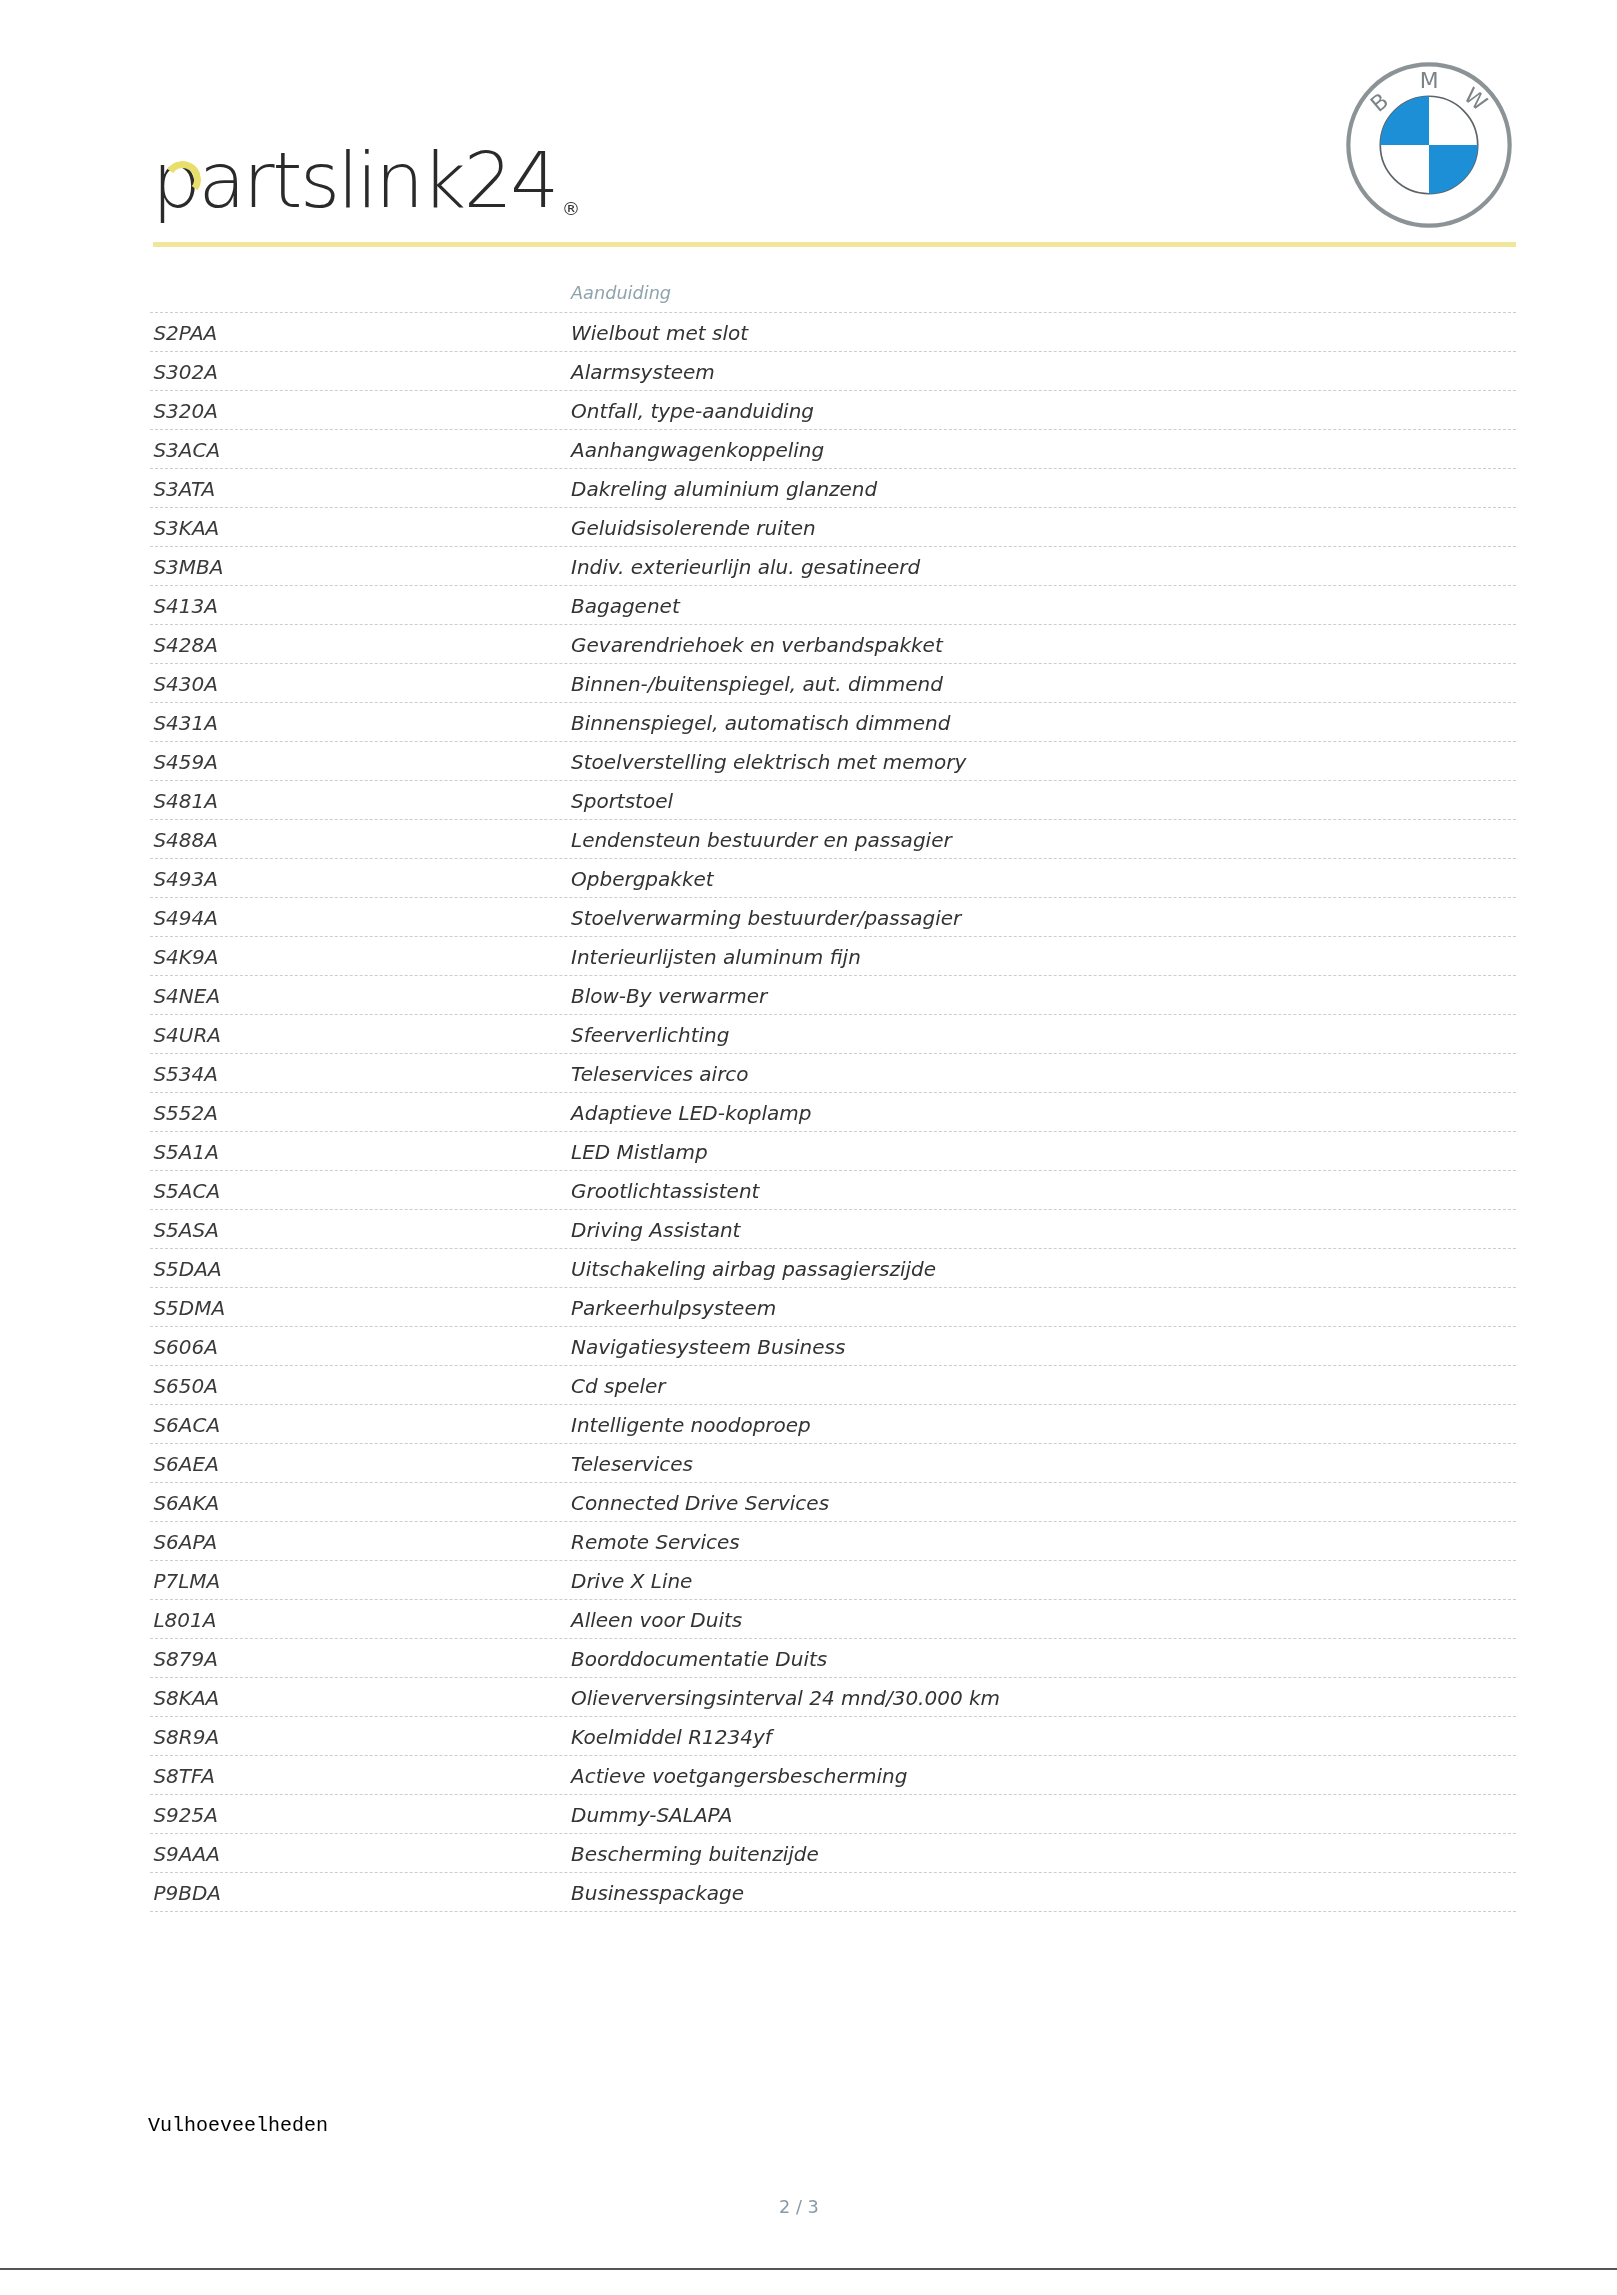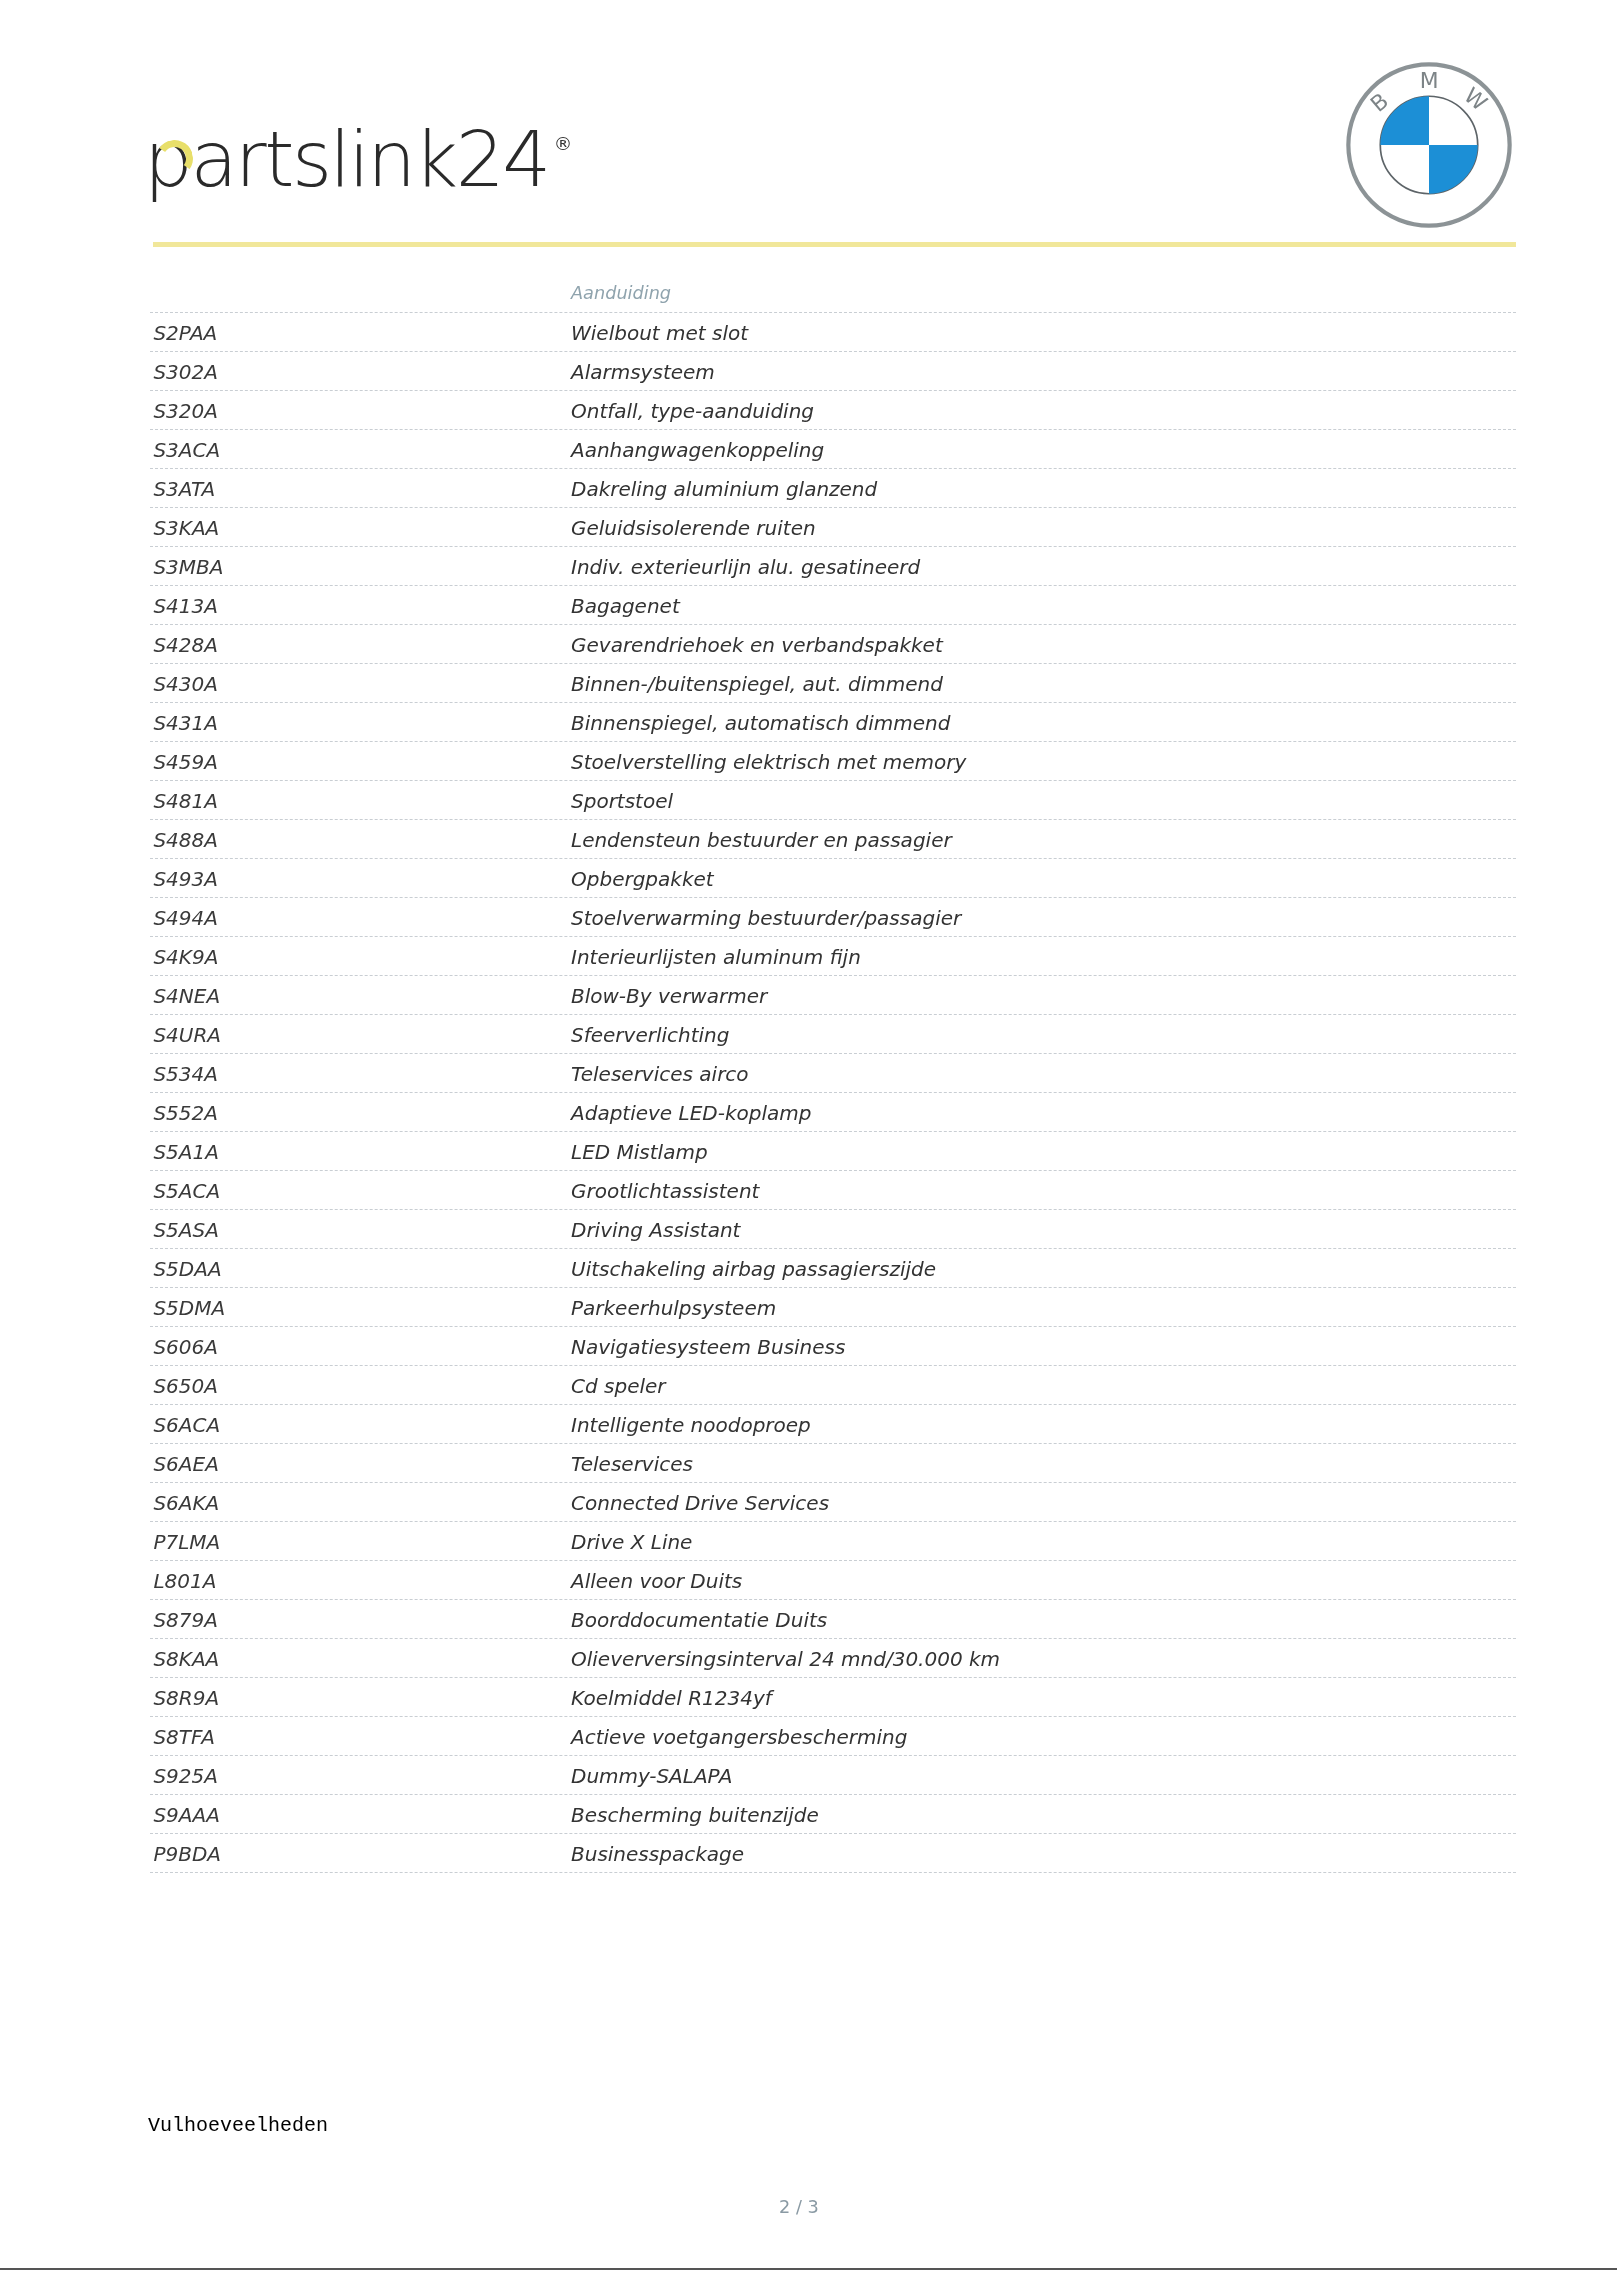--- a/index.html
+++ b/index.html
@@ -1,18 +1,18 @@
 <!DOCTYPE html>
 <html style="font-size:13.5px"><head>
   <meta charset="utf-8">
   <style>
     html, body { margin: 0; padding: 0; background: #ffffff; }
     body { width: 1617px; height: 2295px; position: relative; overflow: hidden;
       font-family: "DejaVu Sans", sans-serif; color: #2b2b2b; }
-    .logo { position: absolute; left: 144px; top: 101px; height: 118px; display: flex; align-items: flex-start; margin-top: 20px; }
+    .logo { position: absolute; left: 152px; top: 101px; height: 118px; display: flex; align-items: flex-end; }
     .logo-word { font-family: "DejaVu Sans", sans-serif; font-size: 77px; font-weight: 300; letter-spacing: -2.5px;
       color: #2a2a2a; line-height: 1; position: relative; }
     .logo-p-mark { position: absolute; left: 11.8px; top: 18.5px; width: 37px; height: 37px; border-radius: 50%;
       border-top: 7.6px solid #e8df6a; border-right: 7.6px solid #e8df6a; border-left: 7.6px solid transparent; border-bottom: 7.6px solid transparent;
       transform: rotate(-10deg); box-sizing: border-box; }
     .logo-reg { font-size: 18.5px; color: #333; margin-left: 5px; margin-top: 11.8px; }
     .yellow-rule { position: absolute; left: 153px; top: 242px; width: 1363px; height: 5px; background: #f1e79a; }
     .bmw-logo { position: absolute; left: 1345px; top: 61px; width: 168px; height: 168px; }
     .table { position: absolute; left: 150px; top: 278px; width: 1366px; font-style: italic; }
     .header-row { height: 34px; position: relative; border-bottom: 0.8px dashed #c9ced3; }
@@ -170,20 +170,24 @@
       </div>
       <div class="row">
         <span class="code">S6AEA</span>
         <span class="desc">Teleservices</span>
       </div>
       <div class="row">
         <span class="code">S6AKA</span>
         <span class="desc">Connected Drive Services</span>
       </div>
       <div class="row">
+        <span class="code">S6APA</span>
+        <span class="desc">Remote Services</span>
+      </div>
+      <div class="row">
         <span class="code">P7LMA</span>
         <span class="desc">Drive X Line</span>
       </div>
       <div class="row">
         <span class="code">L801A</span>
         <span class="desc">Alleen voor Duits</span>
       </div>
       <div class="row">
         <span class="code">S879A</span>
         <span class="desc">Boorddocumentatie Duits</span>

